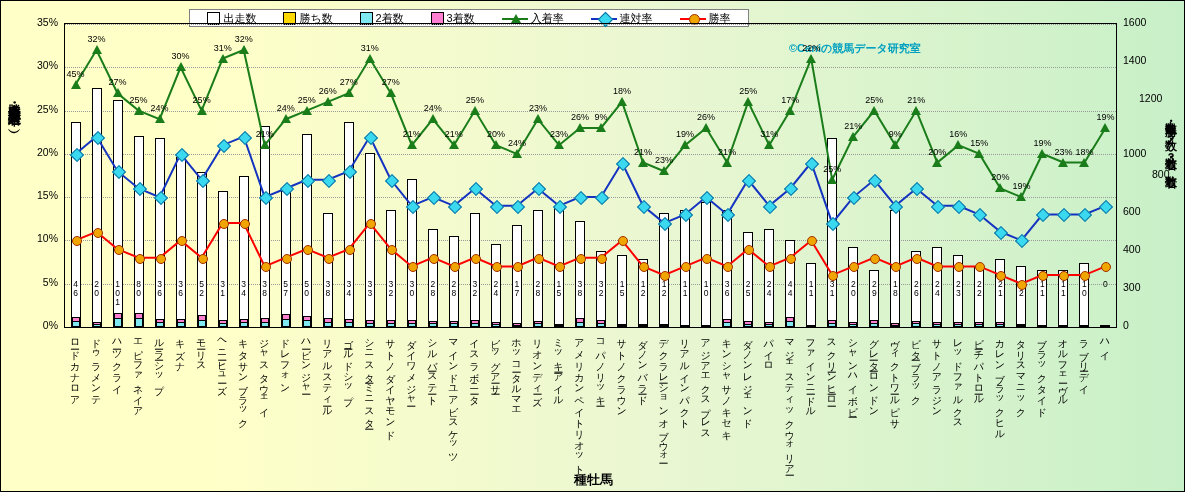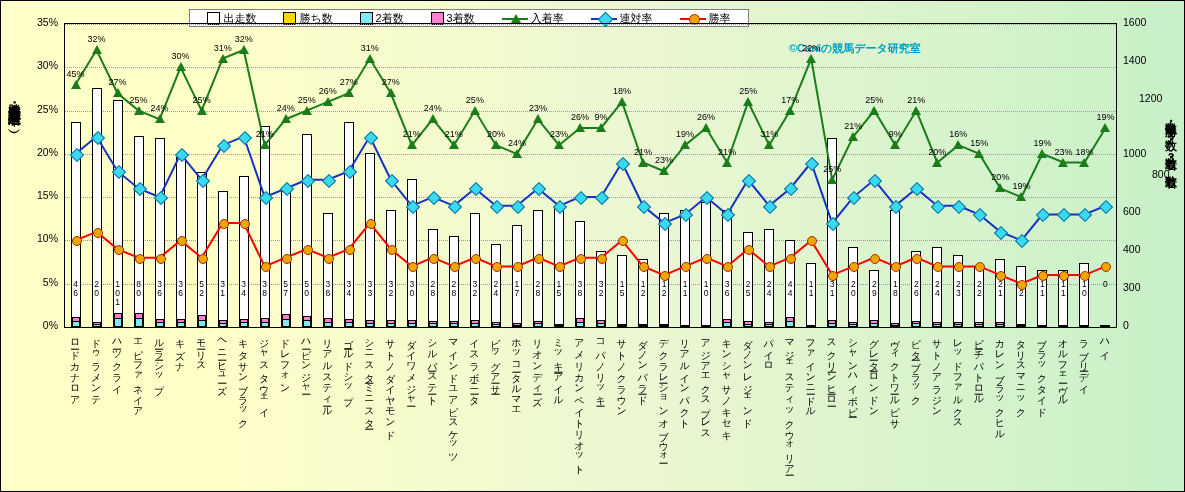--- a/index.html
+++ b/index.html
@@ -96,20 +96,21 @@
           <b style="background: rgb(240, 165, 0); border: 1px solid rgb(160, 48, 0); border-radius: 50%;"></b>
         </span>
         <span>勝率</span>
       </div>
     </div>
 
   <div id="credit">©Caniの競馬データ研究室</div>
 
   <div id="ylabel">勝率・連対率・入着率（%）</div>
   <div id="y2label">出走数・勝ち数・2着数・3着数</div>
+  <div id="xlabel">種牡馬</div>
 
   <div id="plot">
       <div class="grid" style="top: 303px; border-top: 1px solid rgb(0, 0, 0);"></div>
       <div class="grid" style="top: 259.714px;"></div>
       <div class="grid" style="top: 216.429px;"></div>
       <div class="grid" style="top: 173.143px;"></div>
       <div class="grid" style="top: 129.857px;"></div>
       <div class="grid" style="top: 86.5714px;"></div>
       <div class="grid" style="top: 43.2857px;"></div>
       <div class="grid" style="top: 0px;"></div>

